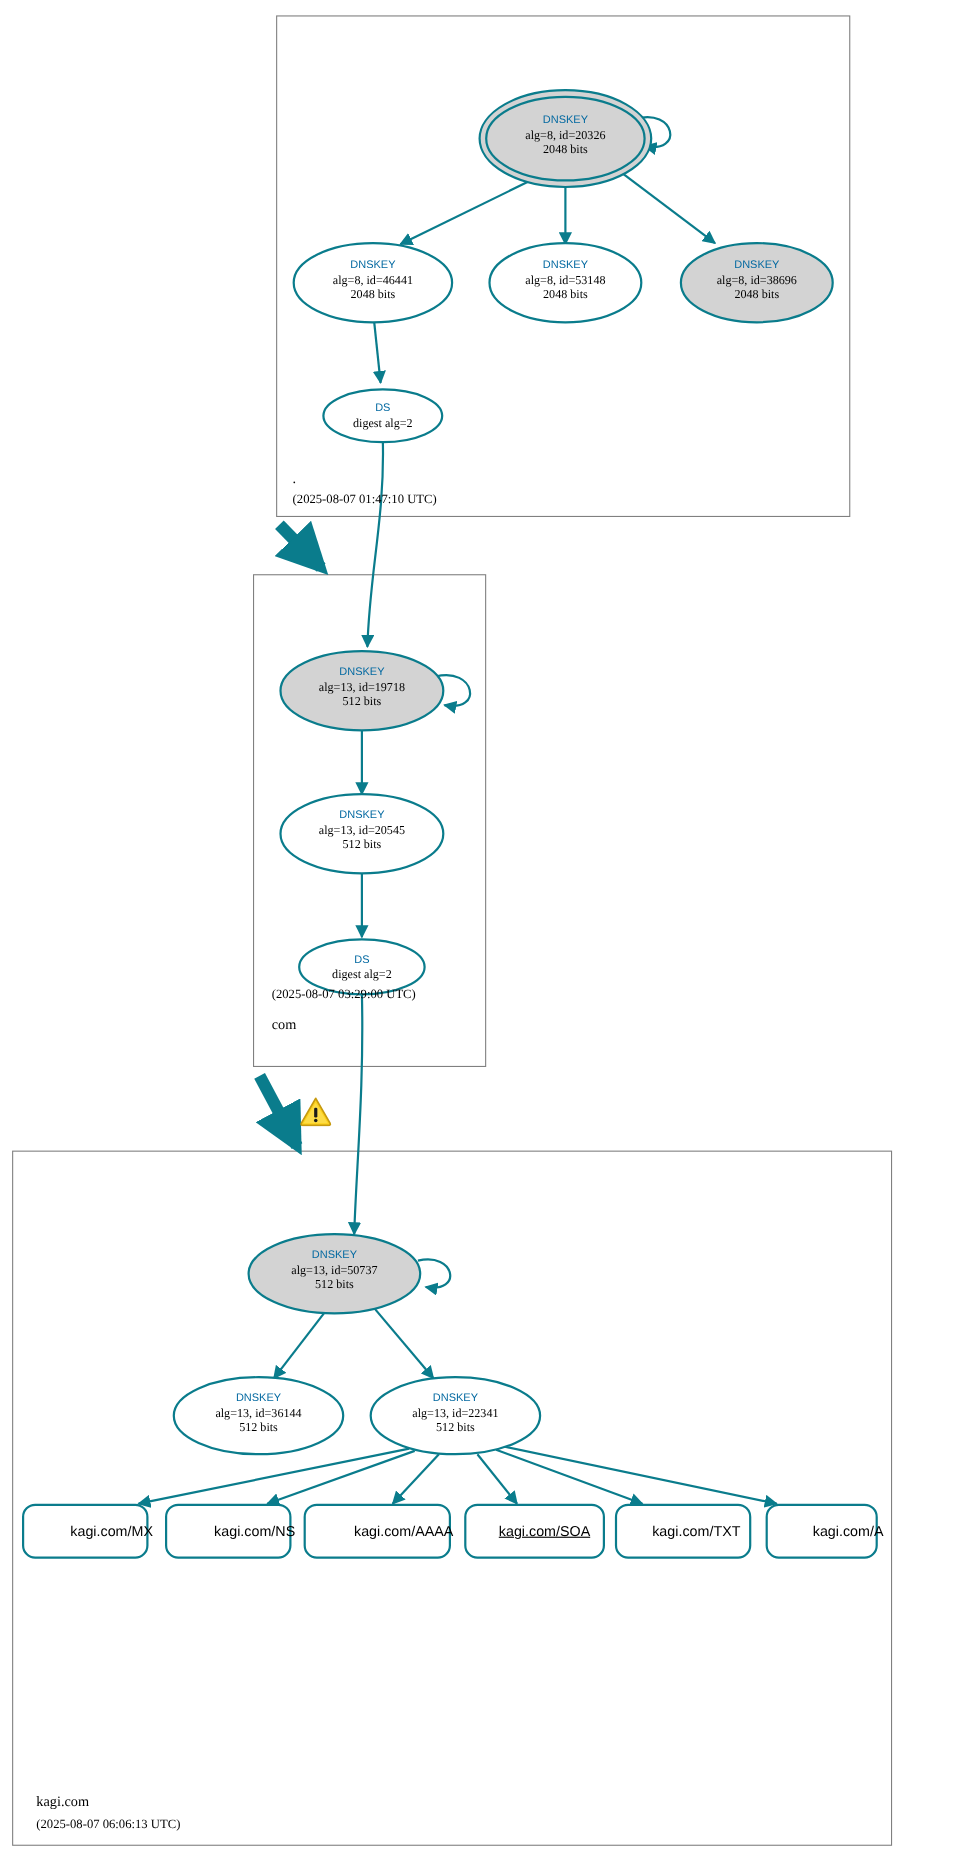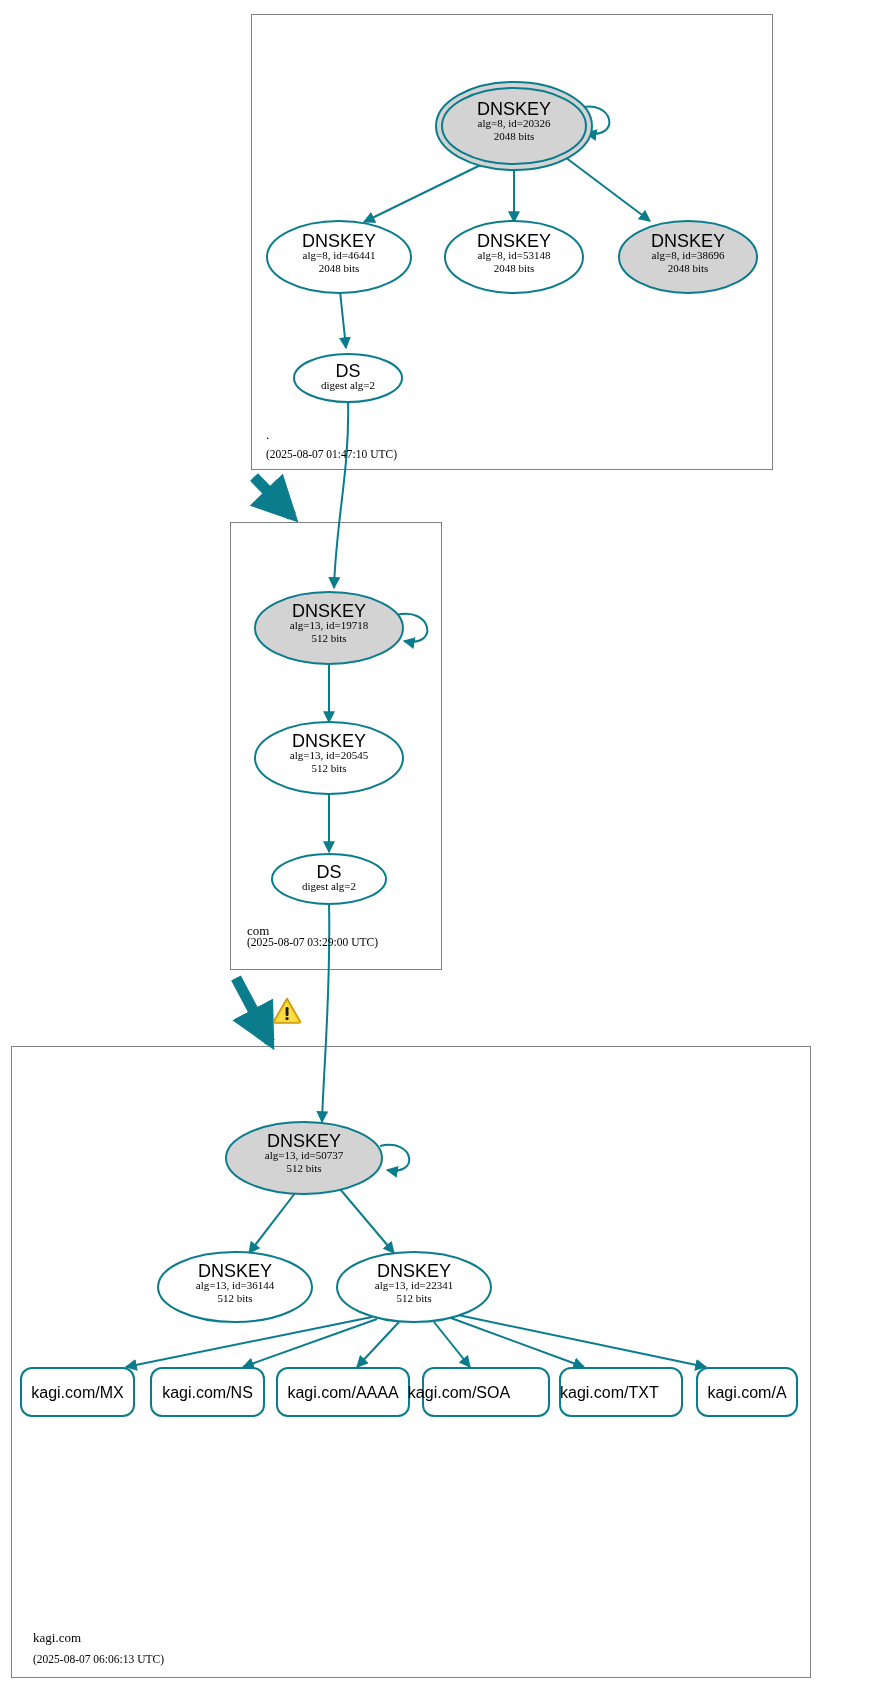--- a/index.html
+++ b/index.html
@@ -21,31 +21,32 @@
   .zonetime{
     position:absolute;font-family:"Liberation Serif", serif;
     font-size:11.5px;color:#000;white-space:nowrap;
   }
   
   .nodetext{
     position:absolute;text-align:center;white-space:nowrap;
     pointer-events:none;
   }
   .nt-title{
-    font-family:"Liberation Sans", sans-serif;font-size:18px;
-    line-height:15px;color:#000000;
+    font-family:"Liberation Sans", sans-serif;font-size:10px;
+    line-height:15px;color:#0369a1;
   }
   .nt-sub{
     font-family:"Liberation Serif", serif;font-size:11px;
     line-height:13px;color:#000;
   }
   .rrtext{
     position:absolute;text-align:center;white-space:nowrap;
-    font-family:"Liberation Sans", sans-serif;font-size:16px;color:#000;
+    font-family:"Liberation Sans", sans-serif;font-size:13px;color:#000;
     pointer-events:none;
+    padding-left:24px;
   }
   .warnwrap{position:absolute;}
 </style>
 </head>
 <body>
 
 <div id="stage">
 
   <div class="zonebox" style="left:251px;top:14px;width:522px;height:456px;"></div>
   <div class="zonebox" style="left:230px;top:522px;width:212px;height:448px;"></div>
@@ -173,21 +174,21 @@
     <div class="nt-sub">alg=13, id=20545</div>
     <div class="nt-sub">512 bits</div>
   </div>
 
   <div class="nodetext" style="left:249px;top:865px;width:160px;">
     <div class="nt-title">DS</div>
     <div class="nt-sub">digest alg=2</div>
   </div>
 
   <div class="zonelabel" style="left:247px;top:923px;">com</div>
-  <div class="zonetime" style="left:247px;top:936px;">(2025-08-07 03:29:00 UTC)</div>
+  <div class="zonetime" style="left:247px;top:898px;">(2025-08-07 03:29:00 UTC)</div>
 
   <div class="warnwrap" style="left:272px;top:996px;width:30px;height:28px;">
     <svg width="30" height="28" viewBox="0 0 30 28">
       <path d="M15 2.5 L28 25 Q29 27 26.5 27 L3.5 27 Q1 27 2 25 Z" fill="#fdd21d" stroke="#c79a10" stroke-width="1.6" stroke-linejoin="round"></path>
       <path d="M15 6.5 L26 25.2 L4 25.2 Z" fill="#fde46a" opacity="0.55"></path>
       <rect x="13.6" y="11" width="2.9" height="9" rx="1.2" fill="#1a1a1a"></rect>
       <circle cx="15.05" cy="22.6" r="1.6" fill="#1a1a1a"></circle>
     </svg>
   </div>
 
@@ -205,20 +206,20 @@
 
   <div class="nodetext" style="left:334px;top:1264px;width:160px;">
     <div class="nt-title">DNSKEY</div>
     <div class="nt-sub">alg=13, id=22341</div>
     <div class="nt-sub">512 bits</div>
   </div>
 
   <div class="rrtext" style="left:21px;top:1384px;width:113px;">kagi.com/MX</div>
   <div class="rrtext" style="left:151px;top:1384px;width:113px;">kagi.com/NS</div>
   <div class="rrtext" style="left:277px;top:1384px;width:132px;">kagi.com/AAAA</div>
-  <div class="rrtext" style="left:402px;top:1384px;width:114px;">kagi.com/SOA</div>
+  <div class="rrtext" style="left:414px;top:1384px;width:114px;text-decoration:underline;">kagi.com/SOA</div>
   <div class="rrtext" style="left:560px;top:1384px;width:98px;">kagi.com/TXT</div>
   <div class="rrtext" style="left:697px;top:1384px;width:100px;">kagi.com/A</div>
 
   <div class="zonelabel" style="left:33px;top:1630px;font-family:Liberation Serif, serif;">kagi.com</div>
   <div class="zonetime" style="left:33px;top:1653px;">(2025-08-07 06:06:13 UTC)</div>
 
 </div>
 
 </body></html>

